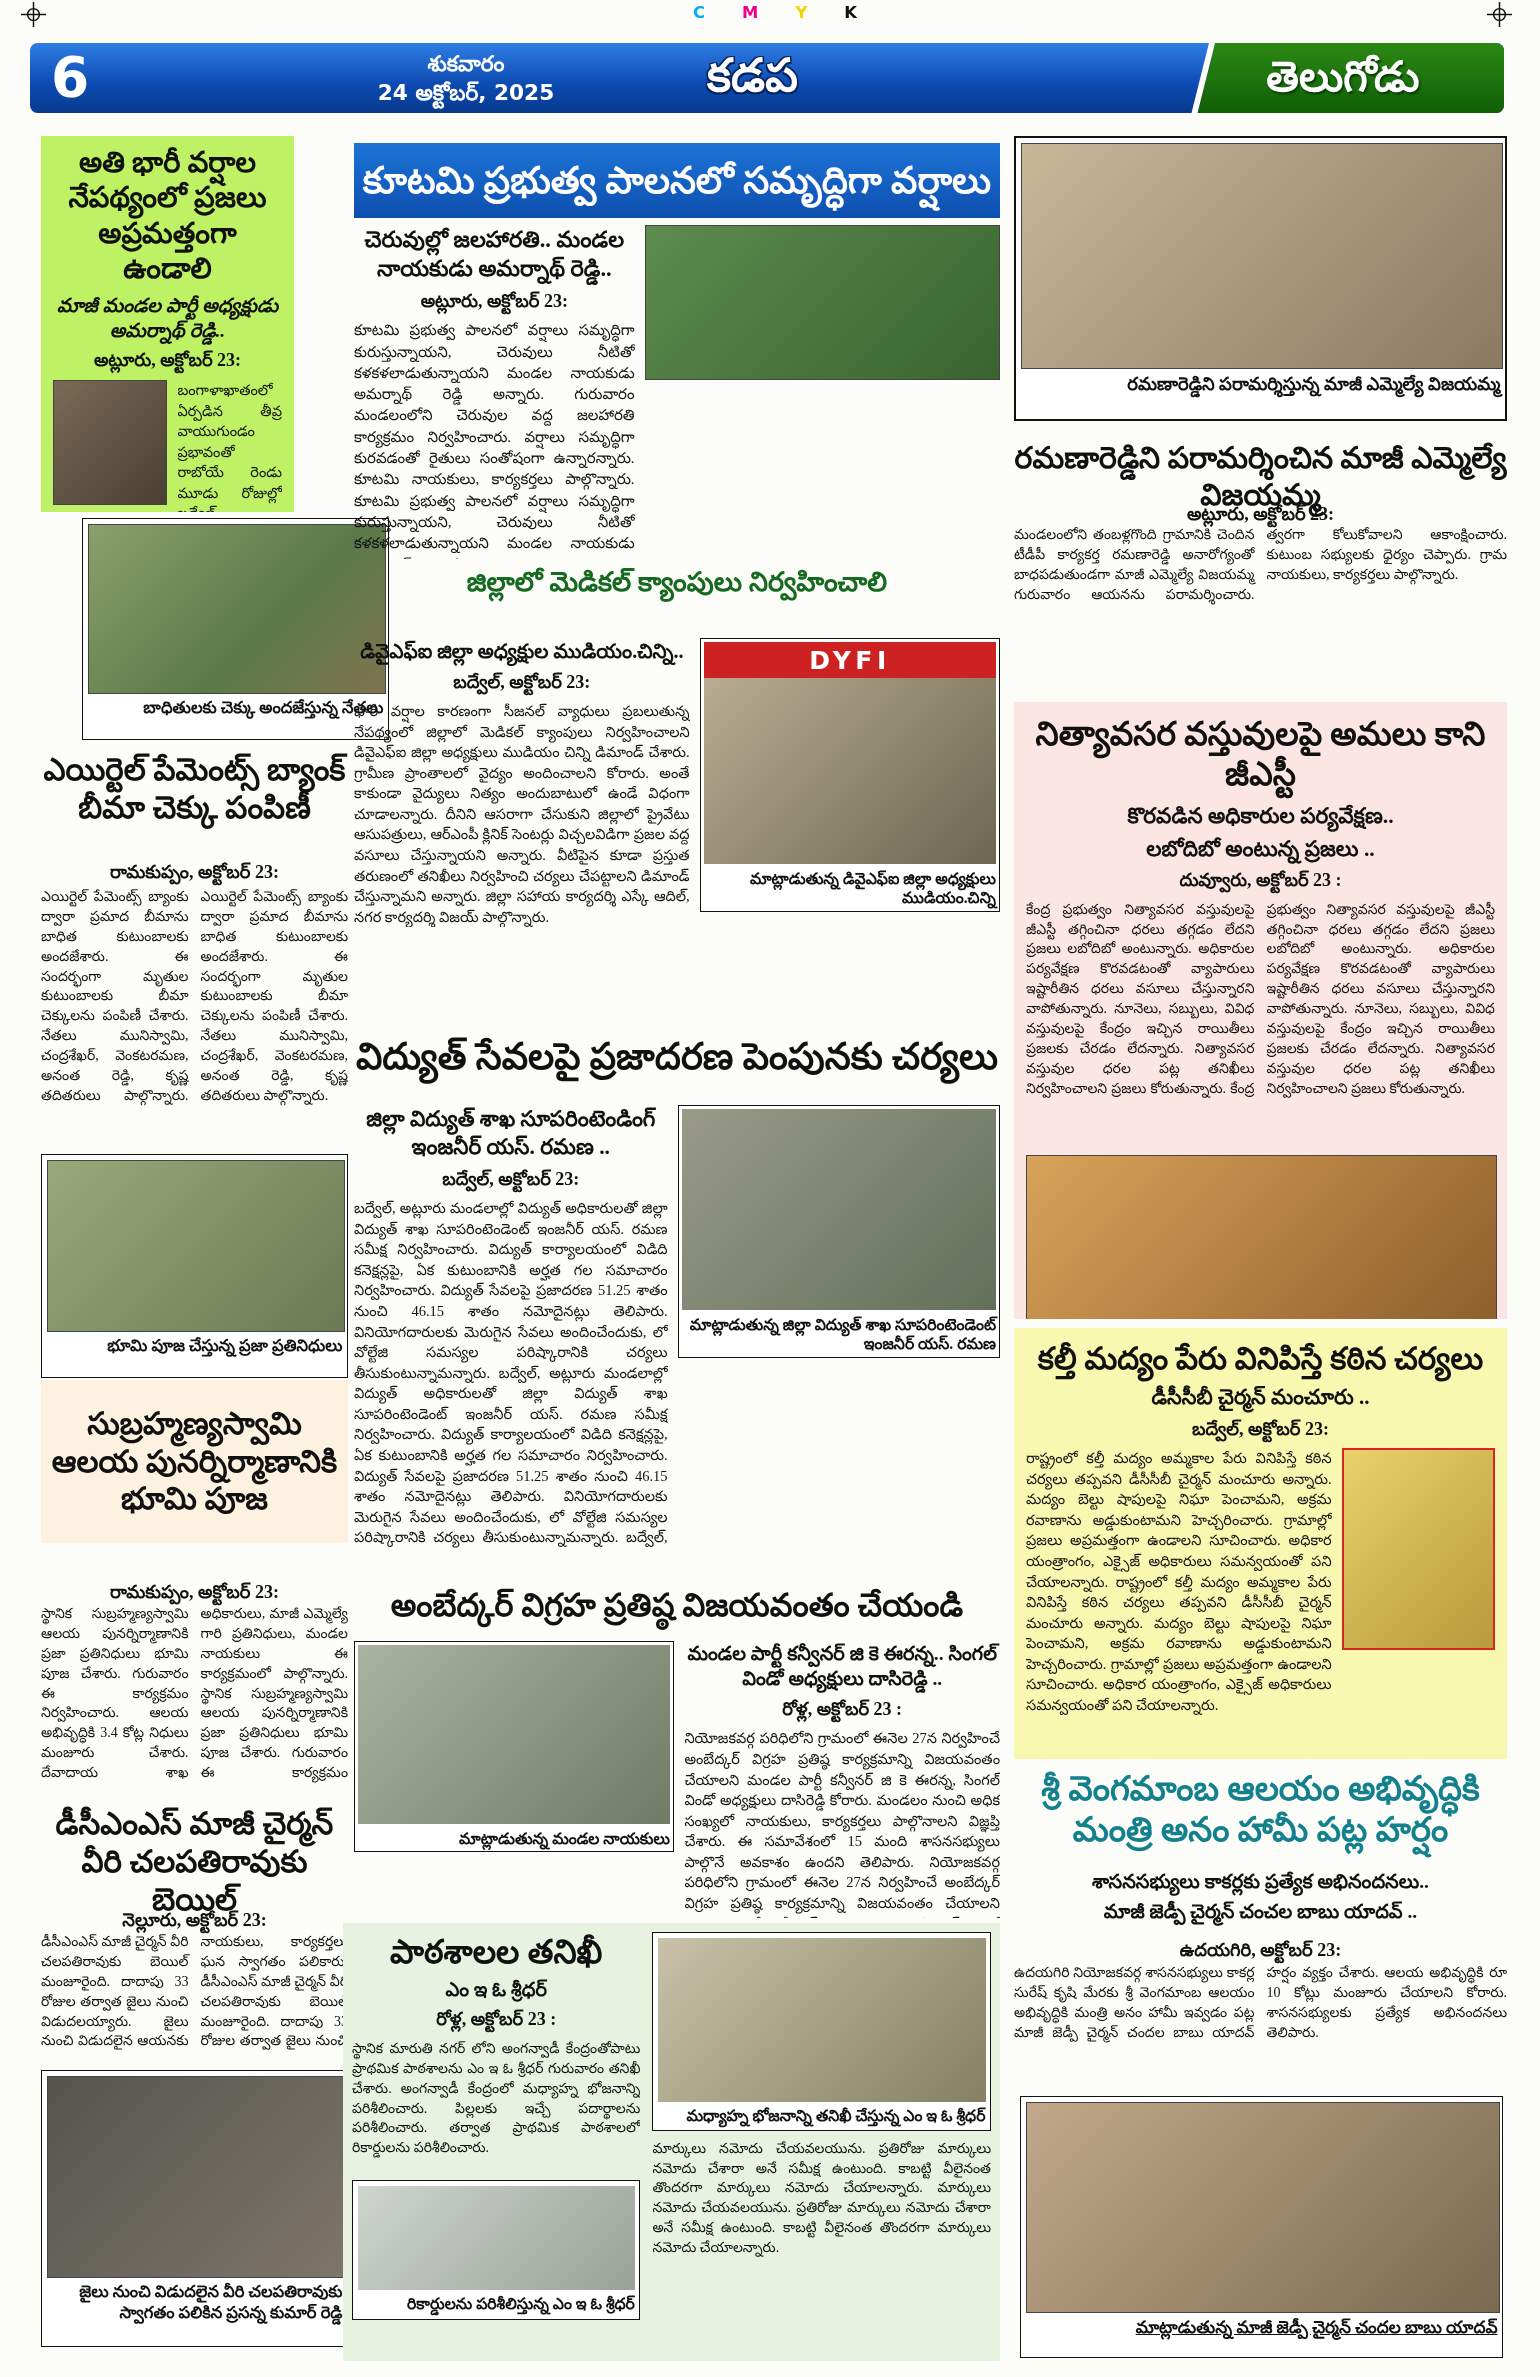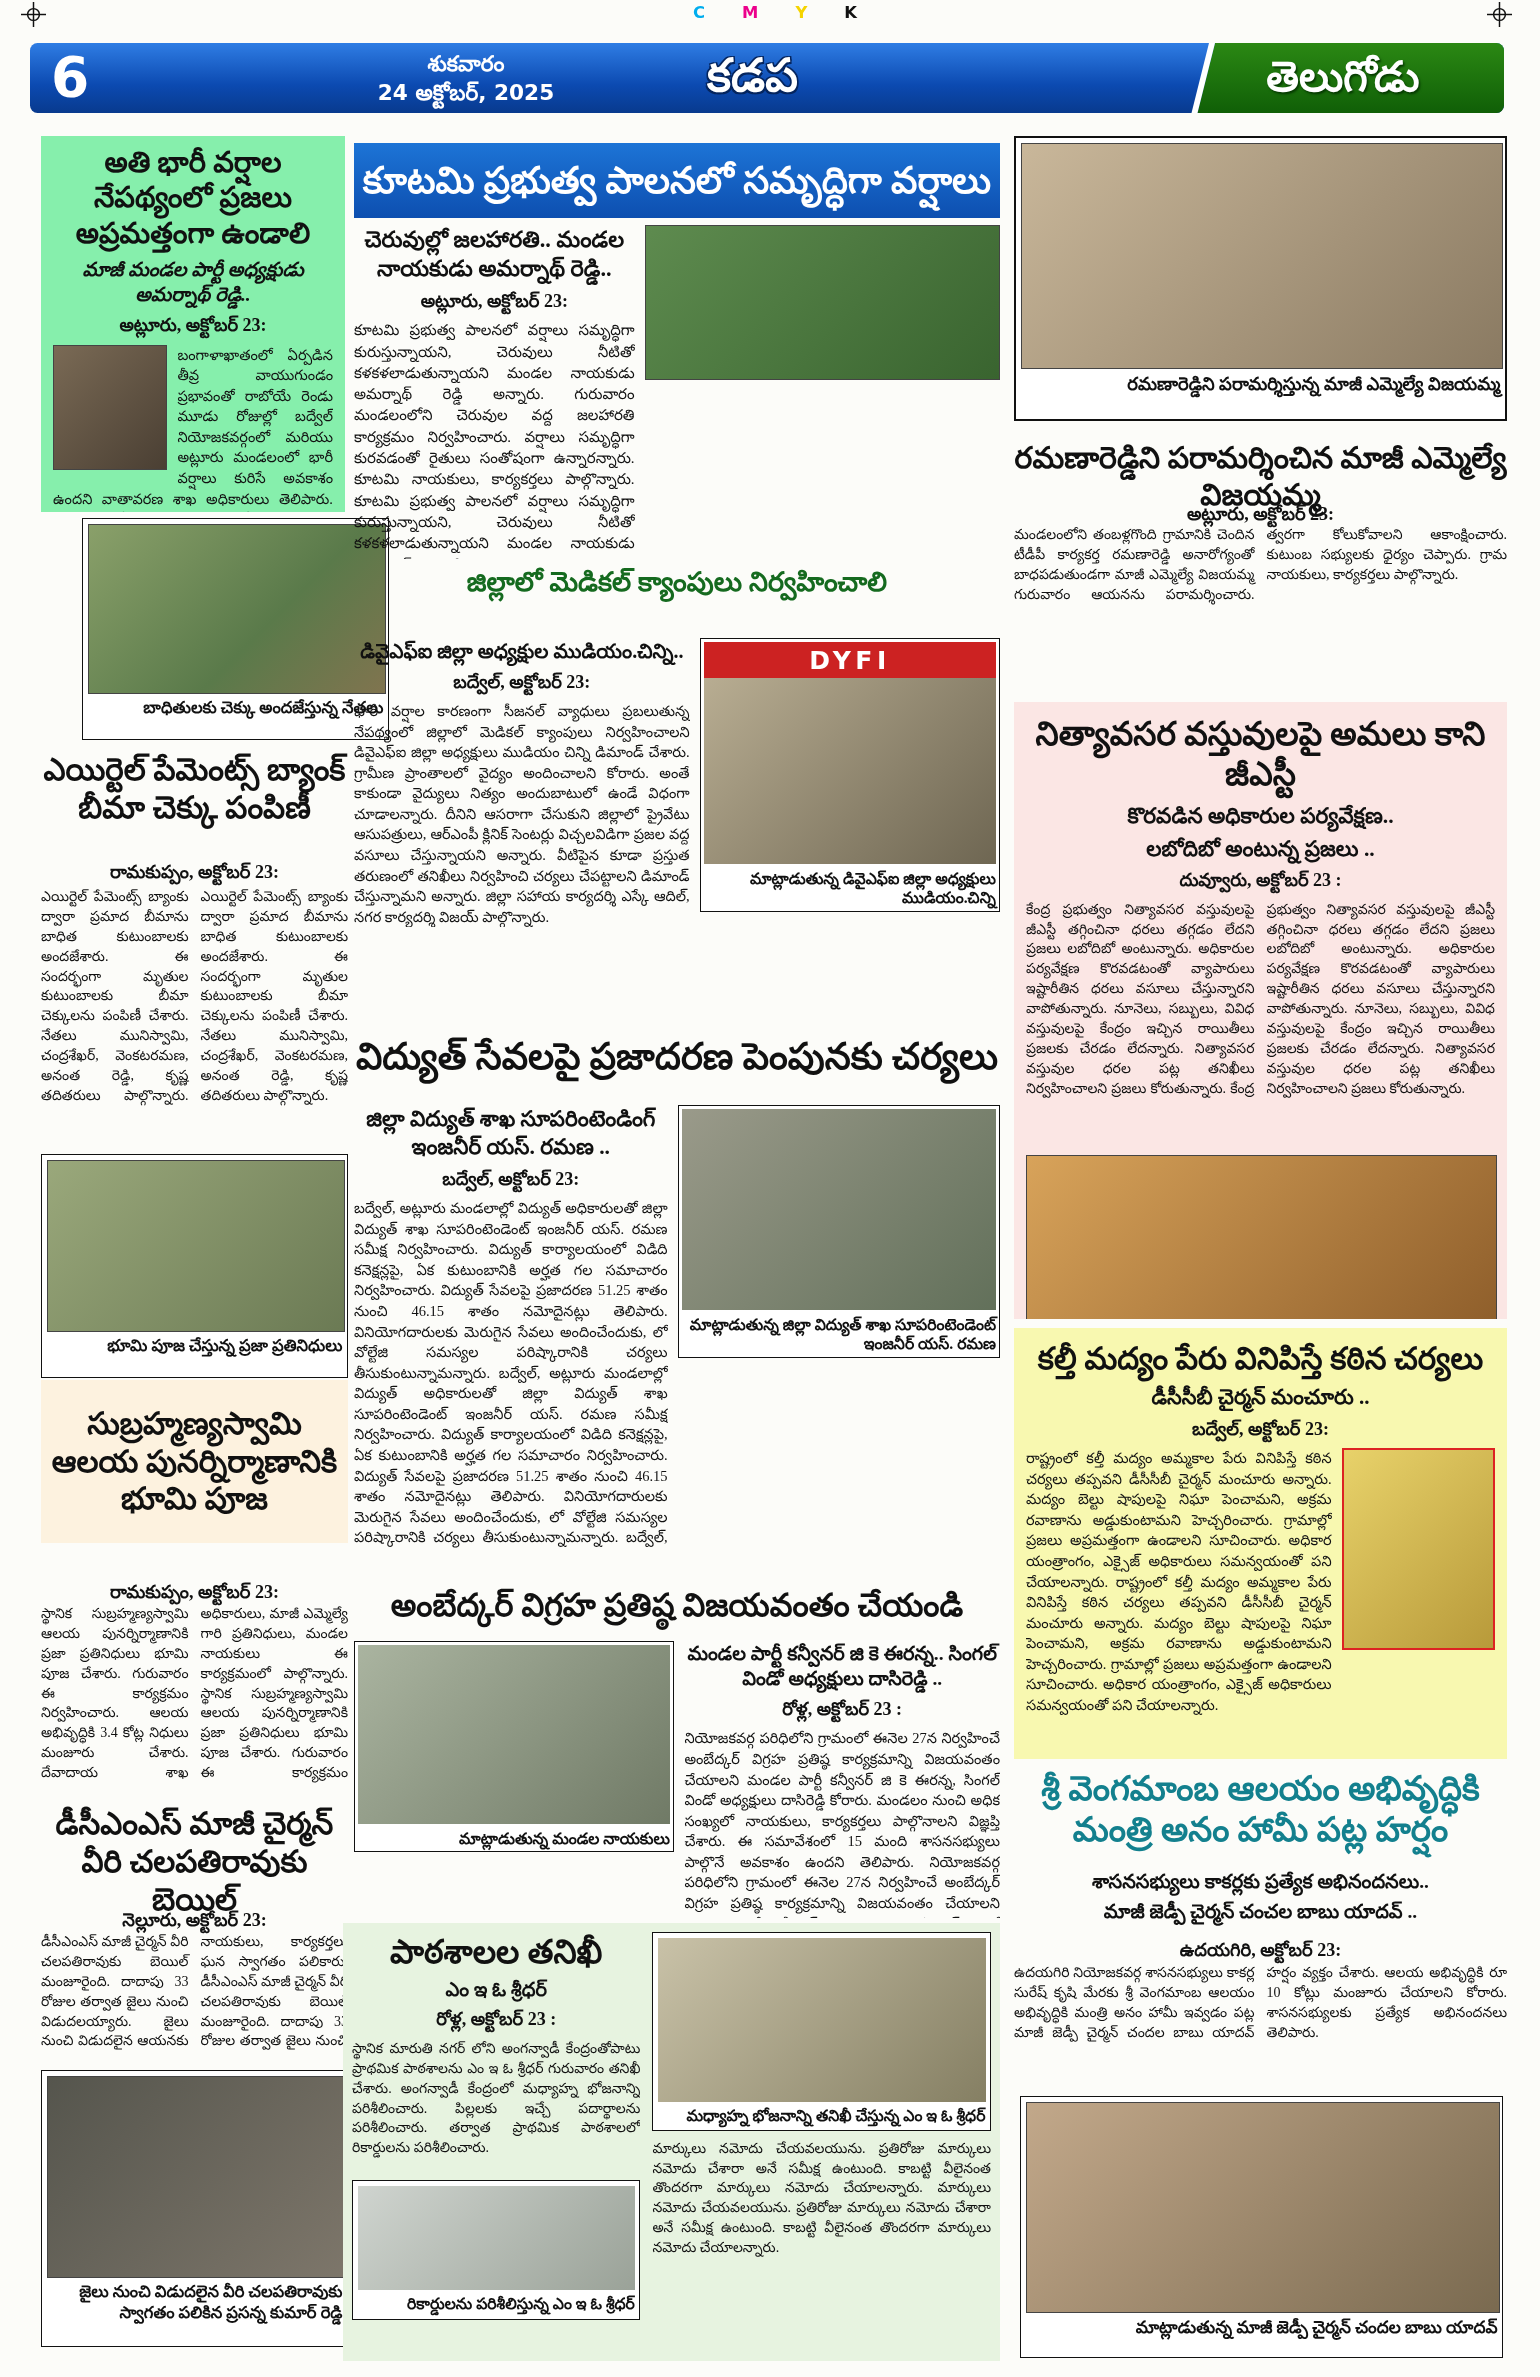--- a/index.html
+++ b/index.html
@@ -82,21 +82,21 @@
     <div class="mastgreen"></div>
     <div class="pagenum">6</div>
     <div class="daybox">
       <div>శుకవారం</div>
       <div>24 అక్టోబర్, 2025</div>
     </div>
     <div class="edition">కడప</div>
     <div class="papername">తెలుగోడు</div>
   </div>
 
-  <div class="abs" style="left:41px;top:136px;width:304px;height:376px;background:#86efac;padding:9px 12px;box-sizing:border-box;overflow:hidden;">
+  <div class="abs" style="left:41px;top:136px;width:253px;height:376px;background:#bef264;padding:9px 12px;box-sizing:border-box;overflow:hidden;">
     <div class="hl" style="font-size:29px;">అతి భారీ వర్షాల నేపథ్యంలో ప్రజలు అప్రమత్తంగా ఉండాలి</div>
     <div class="sub" style="font-size:19.4px;font-style:italic;margin-top:6px;">మాజీ మండల పార్టీ అధ్యక్షుడు అమర్నాథ్ రెడ్డి..</div>
     <div class="date">అట్లూరు, అక్టోబర్ 23:</div>
     <div class="body">
       <span class="photo ph-portrait floatL" style="display:block;width:112px;height:123px;"></span>
       <span>బంగాళాఖాతంలో ఏర్పడిన తీవ్ర వాయుగుండం ప్రభావంతో రాబోయే రెండు మూడు రోజుల్లో బద్వేల్ నియోజకవర్గంలో మరియు అట్లూరు మండలంలో భారీ వర్షాలు కురిసే అవకాశం ఉందని వాతావరణ శాఖ అధికారులు తెలిపారు. ప్రజలు భారీ వర్షాల నేపథ్యంలో అప్రమత్తంగా ఉండాలని మాజీ మండల పార్టీ అధ్యక్షుడు అమర్నాథ్ రెడ్డి సూచించారు. లోతట్టు ప్రాంతాల ప్రజలు సురక్షిత ప్రాంతాలకు వెళ్లాలని కోరారు. బంగాళాఖాతంలో ఏర్పడిన తీవ్ర వాయుగుండం ప్రభావంతో రాబోయే రెండు మూడు రోజుల్లో బద్వేల్ నియోజకవర్గంలో మరియు అట్లూరు మండలంలో భారీ వర్షాలు కురిసే అవకాశం ఉందని వాతావరణ శాఖ అధికారులు తెలిపారు. ప్రజలు భారీ వర్షాల నేపథ్యంలో అప్రమత్తంగా ఉండాలని మాజీ మండల పార్టీ అధ్యక్షుడు అమర్నాథ్ రెడ్డి సూచించారు. లోతట్టు ప్రాంతాల ప్రజలు సురక్షిత ప్రాంతాలకు వెళ్లాలని కోరారు.</span>
     </div>
   </div>
 
   <div class="abs pbox" style="left:41px;top:518px;width:307px;height:222px;margin-left:41px;">
@@ -214,19 +214,19 @@
     <div class="date">బద్వేల్, అక్టోబర్ 23:</div>
     <div class="photo ph-speaker floatR" style="width:149px;height:198px;border:2.2px solid #d22;"></div>
     <div class="body" style="font-size:14.5px;">రాష్ట్రంలో కల్తీ మద్యం అమ్మకాల పేరు వినిపిస్తే కఠిన చర్యలు తప్పవని డీసీసీబీ చైర్మన్ మంచూరు అన్నారు. మద్యం బెల్టు షాపులపై నిఘా పెంచామని, అక్రమ రవాణాను అడ్డుకుంటామని హెచ్చరించారు. గ్రామాల్లో ప్రజలు అప్రమత్తంగా ఉండాలని సూచించారు. అధికార యంత్రాంగం, ఎక్సైజ్ అధికారులు సమన్వయంతో పని చేయాలన్నారు. రాష్ట్రంలో కల్తీ మద్యం అమ్మకాల పేరు వినిపిస్తే కఠిన చర్యలు తప్పవని డీసీసీబీ చైర్మన్ మంచూరు అన్నారు. మద్యం బెల్టు షాపులపై నిఘా పెంచామని, అక్రమ రవాణాను అడ్డుకుంటామని హెచ్చరించారు. గ్రామాల్లో ప్రజలు అప్రమత్తంగా ఉండాలని సూచించారు. అధికార యంత్రాంగం, ఎక్సైజ్ అధికారులు సమన్వయంతో పని చేయాలన్నారు.</div>
   </div>
 
   <div class="abs hl" style="left:1014px;top:1768px;width:493px;font-size:34px;color:#13808e;">శ్రీ వెంగమాంబ ఆలయం అభివృద్ధికి మంత్రి అనం హామీ పట్ల హర్షం</div>
   <div class="abs sub" style="left:1014px;top:1869px;width:493px;font-size:19.4px;">శాసనసభ్యులు కాకర్లకు ప్రత్యేక అభినందనలు..</div>
   <div class="abs sub" style="left:1014px;top:1899px;width:493px;font-size:19.4px;">మాజీ జెడ్పీ చైర్మన్ చంచల బాబు యాదవ్ ..</div>
   <div class="abs date" style="left:1014px;top:1932px;width:493px;">ఉదయగిరి, అక్టోబర్ 23:</div>
   <div class="abs body cols2" style="left:1014px;top:1963px;width:493px;height:124px;font-size:14px;">ఉదయగిరి నియోజకవర్గ శాసనసభ్యులు కాకర్ల సురేష్ కృషి మేరకు శ్రీ వెంగమాంబ ఆలయం అభివృద్ధికి మంత్రి అనం హామీ ఇవ్వడం పట్ల మాజీ జెడ్పీ చైర్మన్ చందల బాబు యాదవ్ హర్షం వ్యక్తం చేశారు. ఆలయ అభివృద్ధికి రూ 10 కోట్లు మంజూరు చేయాలని కోరారు. శాసనసభ్యులకు ప్రత్యేక అభినందనలు తెలిపారు.</div>
-  <div class="abs pbox" style="left:1020px;top:2096px;width:483px;height:262px;">
+  <div class="abs pbox" style="left:1020px;top:2096px;width:483px;height:262px;text-decoration:underline;">
     <div class="photo ph-meeting" style="width:100%;height:209px;"></div>
     <div class="cap" style="font-size:17px;">మాట్లాడుతున్న మాజీ జెడ్పీ చైర్మన్ చందల బాబు యాదవ్</div>
   </div>
 
 </div>
 
 
 </body></html>

